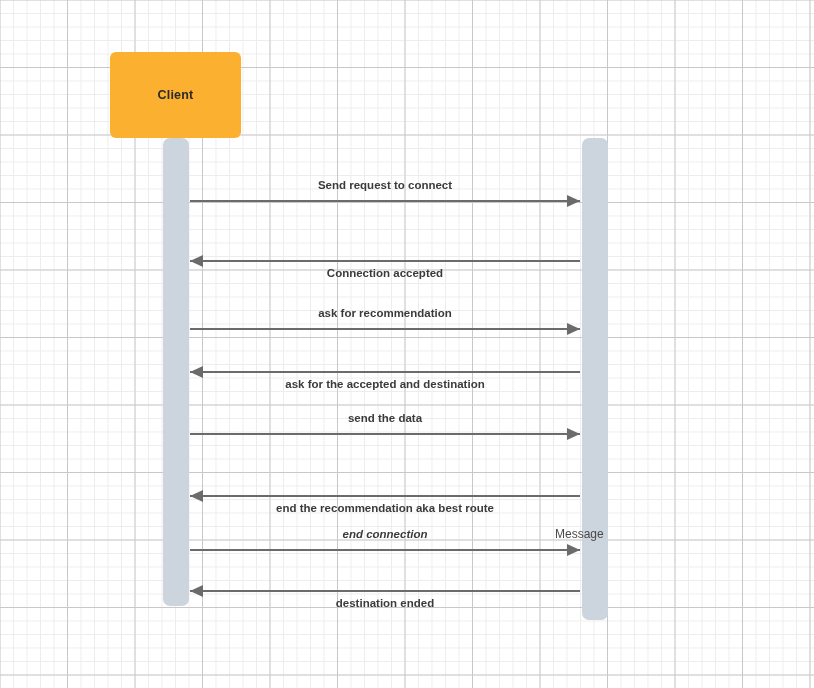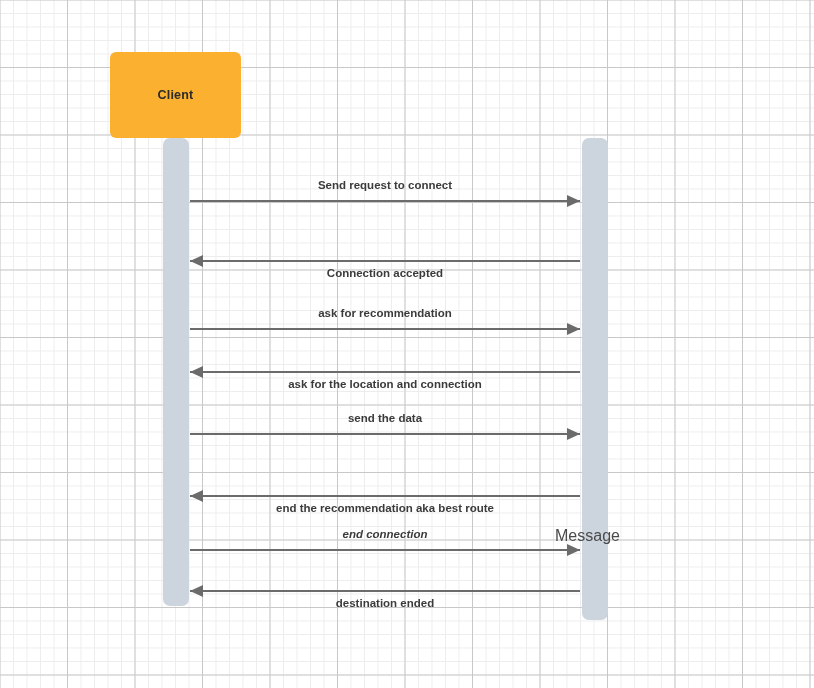--- a/index.html
+++ b/index.html
@@ -86,21 +86,21 @@
     color: #3b3b3b;
     white-space: nowrap;
     left: 0;
   }
   .msg-label.above { top: -21px; }
   .msg-label.below { top: 7px; }
 
   
   .float-label {
     position: absolute;
-    font-size: 16px;
+    font-size: 12px;
     color: #4a4a4a;
     white-space: nowrap;
   }
 
   
   .note-box {
     position: absolute;
     box-sizing: border-box;
     background: #ffffff;
     border: 2px solid #555d63;
@@ -142,21 +142,21 @@
         <div class="msg-label below" style="color: rgb(59, 59, 59);">Connection accepted</div>
       </div>
       <div class="message" style="left: 190px; top: 328px; width: 390px;">
         <div class="msg-line" style="width: 390px; background: rgb(107, 107, 107);"></div>
         <div class="arrowhead right" style="left: 377px; border-left-color: rgb(107, 107, 107);"></div>
         <div class="msg-label above" style="color: rgb(59, 59, 59);">ask for recommendation</div>
       </div>
       <div class="message" style="left: 190px; top: 371px; width: 390px;">
         <div class="msg-line" style="width: 390px; background: rgb(107, 107, 107);"></div>
         <div class="arrowhead left" style="left: 0px; border-right-color: rgb(107, 107, 107);"></div>
-        <div class="msg-label below" style="color: rgb(59, 59, 59);">ask for the location and connection</div>
+        <div class="msg-label below" style="color: rgb(59, 59, 59);">ask for the accepted and destination</div>
       </div>
       <div class="message" style="left: 190px; top: 433px; width: 390px;">
         <div class="msg-line" style="width: 390px; background: rgb(107, 107, 107);"></div>
         <div class="arrowhead right" style="left: 377px; border-left-color: rgb(107, 107, 107);"></div>
         <div class="msg-label above" style="color: rgb(59, 59, 59);">send the data</div>
       </div>
       <div class="message" style="left: 190px; top: 495px; width: 390px;">
         <div class="msg-line" style="width: 390px; background: rgb(107, 107, 107);"></div>
         <div class="arrowhead left" style="left: 0px; border-right-color: rgb(107, 107, 107);"></div>
         <div class="msg-label below" style="color: rgb(59, 59, 59);">end the recommendation aka best route</div>

